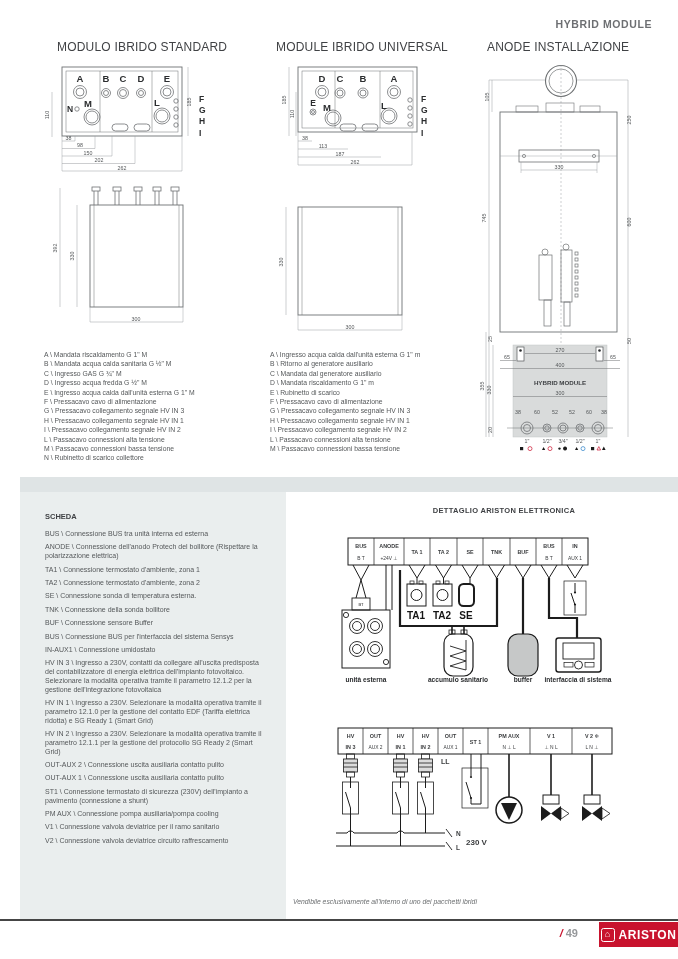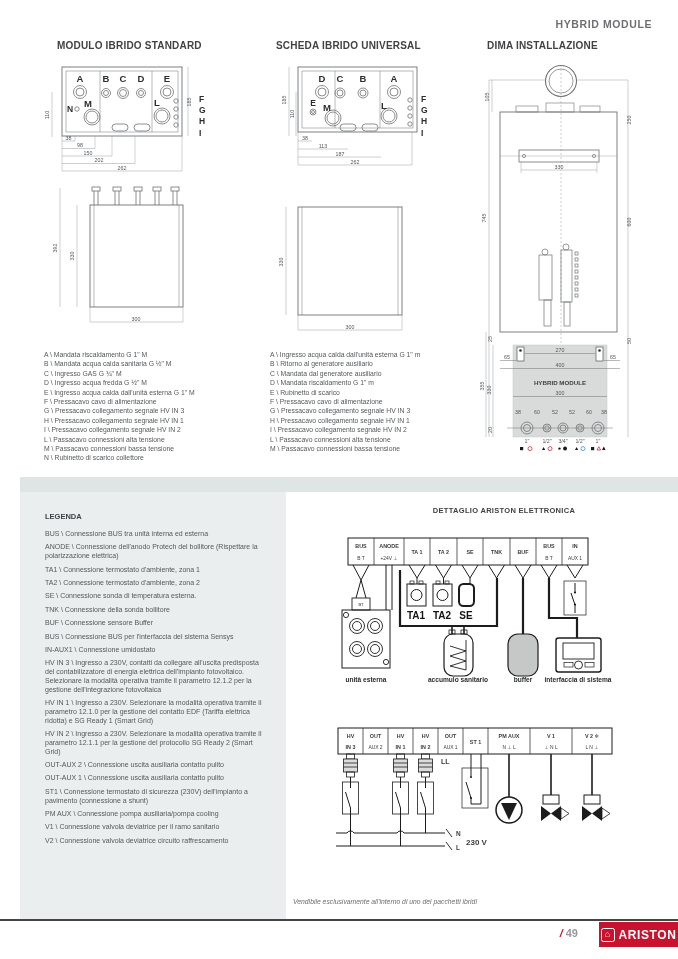--- a/index.html
+++ b/index.html
@@ -1,20 +1,20 @@
 <!DOCTYPE html>
 <html><head>
 <meta charset="utf-8">
 <style>
   html,body{margin:0;padding:0;background:#fff;}
   .page{position:relative;width:678px;height:959px;background:#ffffff;
         font-family:"Liberation Sans","DejaVu Sans",sans-serif;overflow:hidden;}
   .hdr{position:absolute;top:18px;right:26px;font-size:10.5px;font-weight:bold;
        color:#6d6f72;letter-spacing:.6px;}
-  .col-title{position:absolute;top:40px;font-size:10px;font-weight:bold;
+  .col-title{position:absolute;top:40px;font-size:12px;font-weight:normal;
              color:#404245;letter-spacing:.2px;}
   .mini-legend{position:absolute;width:222px;}
   .mini-row{font-size:6.8px;line-height:9.4px;color:#55585a;white-space:nowrap;}
   .band{position:absolute;left:20px;top:477px;width:658px;height:15px;background:#dfe4e5;}
   .legenda-panel{position:absolute;left:20px;top:492px;width:266px;height:427px;
                  background:#eaeeee;box-sizing:border-box;padding:20px 16px 0 25px;}
   .legenda-title{font-size:7.5px;font-weight:bold;color:#3f4144;margin-bottom:9px;}
   .legenda-entry{font-size:7px;line-height:8.8px;color:#55585a;margin-bottom:4.6px;}
   .scheda-title{position:absolute;left:330px;top:506px;width:348px;text-align:center;
                 font-size:7.5px;font-weight:bold;color:#3f4144;letter-spacing:.3px;}
@@ -43,22 +43,22 @@
   .thin{stroke:#9a9da0;fill:none;}
 </style>
 </head>
 <body>
 
 <div class="page">
 
   <div class="hdr">HYBRID MODULE</div>
 
   <div class="col-title" style="left:57px;">MODULO IBRIDO STANDARD</div>
-  <div class="col-title" style="left:276px;">SCHEDA IBRIDO UNIVERSAL</div>
-  <div class="col-title" style="left:487px;">DIMA INSTALLAZIONE</div>
+  <div class="col-title" style="left:276px;">MODULE IBRIDO UNIVERSAL</div>
+  <div class="col-title" style="left:487px;">ANODE INSTALLAZIONE</div>
 
   <svg style="left:30px;top:58px;" width="225" height="290" viewBox="30 58 225 290">
     <g>
       <rect class="tech" x="62" y="67" width="120" height="69" stroke-width="0.9"></rect>
       <rect class="tech" x="66" y="71" width="112" height="61" stroke-width="0.5"></rect>
       <line class="tech" x1="100" y1="71" x2="100" y2="132" stroke-width="0.5"></line>
       <line class="tech" x1="152" y1="71" x2="152" y2="132" stroke-width="0.5"></line>
       <text class="ltr" x="80" y="82" text-anchor="middle">A</text>
       <text class="ltr" x="106" y="82" text-anchor="middle">B</text>
       <text class="ltr" x="123" y="82" text-anchor="middle">C</text>
@@ -383,21 +383,21 @@
           <rect x="591" y="447" width="3.2" height="3.2" fill="#1c1c1c"></rect>
           <path d="M597,450 l1.8,-3.4 1.8,3.4 z" fill="none" stroke="#c8132e" stroke-width="0.7"></path>
           <path d="M602,450 l1.8,-3.4 1.8,3.4 z" fill="#1c1c1c"></path>
         </g>
       </g>
     </g>
   </svg>
 
   <div class="band"></div>
   <div class="legenda-panel">
-    <div class="legenda-title">LEGENDA</div>
+    <div class="legenda-title">SCHEDA</div>
     <div>
 
     <div class="legenda-entry">BUS \ Connessione BUS tra unità interna ed esterna</div>
         <div class="legenda-entry">ANODE \ Connessione dell'anodo Protech del bollitore (Rispettare la polarizzazione elettrica)</div>
         <div class="legenda-entry">TA1 \ Connessione termostato d'ambiente, zona 1</div>
         <div class="legenda-entry">TA2 \ Connessione termostato d'ambiente, zona 2</div>
         <div class="legenda-entry">SE \ Connessione sonda di temperatura esterna.</div>
         <div class="legenda-entry">TNK \ Connessione della sonda bollitore</div>
         <div class="legenda-entry">BUF \ Connessione sensore Buffer</div>
         <div class="legenda-entry">BUS \ Connessione BUS per l'interfaccia del sistema Sensys</div>

